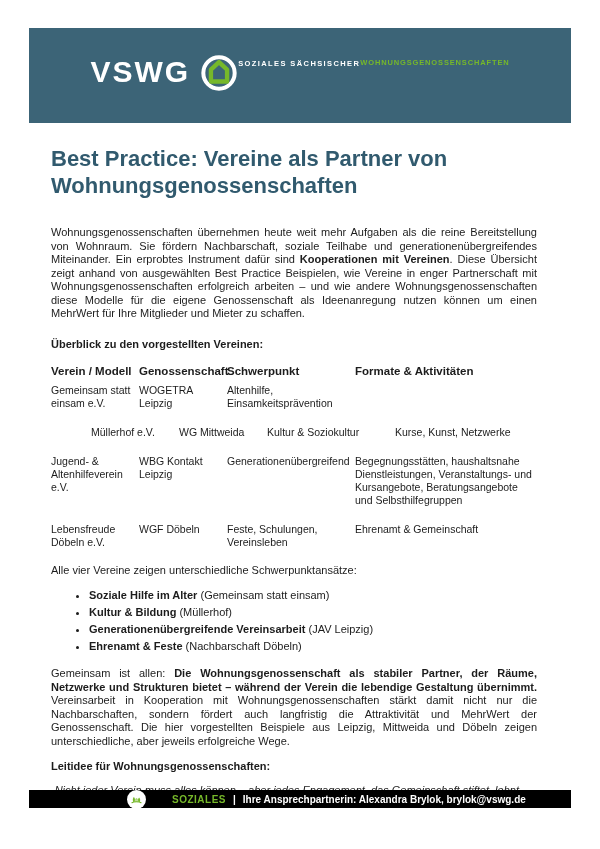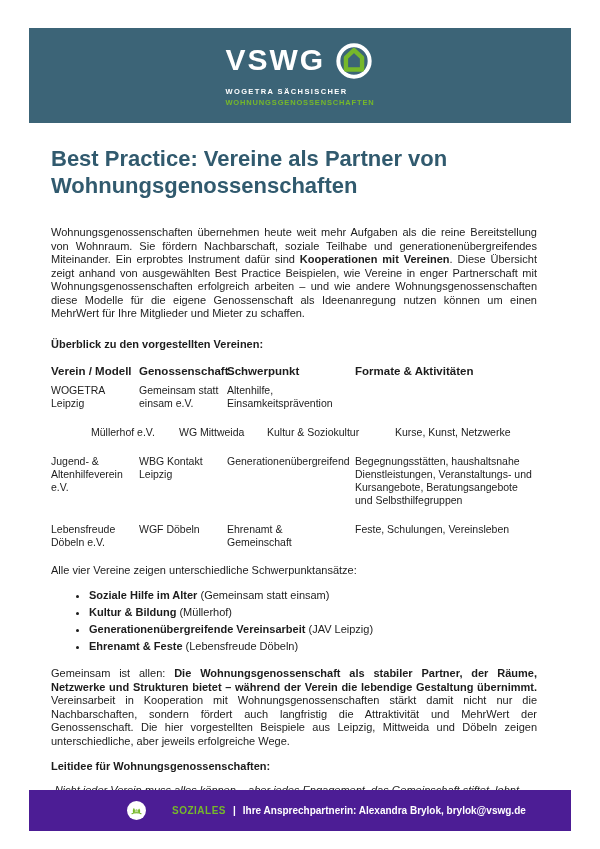--- a/index.html
+++ b/index.html
@@ -16,21 +16,21 @@
   
   .header-bar {
     position: absolute;
     top: 28px; left: 29px;
     width: 542px; height: 95px;
     background: #3c6477;
     display: flex;
     align-items: center;
     justify-content: center;
   }
-  .logo { display: flex; flex-direction: column; }
+  .logo { display: flex; flex-direction: row; }
   .logo-row { display: flex; align-items: flex-start; }
   .logo-acronym {
     color: #ffffff;
     font-weight: bold;
     font-size: 30px;
     letter-spacing: 2px;
     line-height: 32px;
   }
   .logo-mark { margin-left: 10px; margin-top: -2px; display: inline-block; }
   .logo-sub1 {
@@ -82,22 +82,22 @@
   .bullets li { font-size: 11px; line-height: 17px; }
 
   .conclusion { margin-top: 12px; }
   .leitidee { margin-top: 12px; }
   .quote { margin-top: 12px; font-style: italic; }
 
   
   .footer-bar {
     position: absolute;
     top: 790px; left: 29px;
-    width: 542px; height: 41px;
-    background: #4c1d95;
+    width: 542px; height: 18px;
+    background: #000000;
     display: flex;
     align-items: center;
   }
   .footer-icon {
     width: 19px; height: 19px;
     border-radius: 50%;
     background: #ffffff;
     margin-left: 98px;
     display: inline-flex;
     align-items: center;
@@ -123,72 +123,72 @@
     <div class="logo">
       <div class="logo-row">
         <span class="logo-acronym">VSWG</span>
         <span class="logo-mark">
           <svg width="38" height="38" viewBox="0 0 40 40">
             <circle cx="20" cy="20" r="16.5" fill="none" stroke="#ffffff" stroke-width="4.2"></circle>
             <path d="M20 8.5 L28.5 16.5 L28.5 29 L11.5 29 L11.5 16.5 Z" fill="none" stroke="#76b82a" stroke-width="4.6" stroke-linejoin="round" stroke-linecap="round"></path>
           </svg>
         </span>
       </div>
-      <div class="logo-sub1">WOGETRA SÄCHSISCHER</div>
+      <div class="logo-sub1">SOZIALES SÄCHSISCHER</div>
       <div class="logo-sub2">WOHNUNGSGENOSSENSCHAFTEN</div>
     </div>
   </header>
 
   <main class="content">
 
     <h1 class="title">Best Practice: Vereine als Partner von Wohnungsgenossenschaften</h1>
 
     <p class="para justify intro"><span>Wohnungsgenossenschaften übernehmen heute weit mehr Aufgaben als die reine Bereitstellung von Wohnraum. Sie fördern Nachbarschaft, soziale Teilhabe und generationenübergreifendes Miteinander. Ein erprobtes Instrument dafür sind </span><strong>Kooperationen mit Vereinen</strong><span>. Diese Übersicht zeigt anhand von ausgewählten Best Practice Beispielen, wie Vereine in enger Partnerschaft mit Wohnungsgenossenschaften erfolgreich arbeiten – und wie andere Wohnungsgenossenschaften diese Modelle für die eigene Genossenschaft als Ideenanregung nutzen können um einen MehrWert für Ihre Mitglieder und Mieter zu schaffen.</span></p>
 
     <p class="section-heading">Überblick zu den vorgestellten Vereinen:</p>
 
     <div class="vtable">
       <div class="trow thead">
         <div>Verein / Modell</div>
         <div>Genossenschaft</div>
         <div>Schwerpunkt</div>
         <div>Formate &amp; Aktivitäten</div>
       </div>
       <div class="trow r1">
+        <div>Gemeinsam statt einsam e.V.</div>
         <div>WOGETRA Leipzig</div>
-        <div>Gemeinsam statt einsam e.V.</div>
         <div>Altenhilfe, Einsamkeitsprävention</div>
       </div>
       <div class="trow r2">
         <div>Müllerhof e.V.</div>
         <div>WG Mittweida</div>
         <div>Kultur &amp; Soziokultur</div>
         <div>Kurse, Kunst, Netzwerke</div>
       </div>
       <div class="trow r3">
         <div>Jugend- &amp; Altenhilfeverein e.V.</div>
         <div>WBG Kontakt Leipzig</div>
         <div>Generationenübergreifend</div>
         <div>Begegnungsstätten, haushaltsnahe Dienstleistungen, Veranstaltungs- und Kursangebote, Beratungsangebote und Selbsthilfegruppen</div>
       </div>
       <div class="trow r4">
         <div>Lebensfreude Döbeln e.V.</div>
         <div>WGF Döbeln</div>
+        <div>Feste, Schulungen, Vereinsleben</div>
         <div>Ehrenamt &amp; Gemeinschaft</div>
-        <div>Feste, Schulungen, Vereinsleben</div>
       </div>
     </div>
 
     <p class="para schwerpunkt-line">Alle vier Vereine zeigen unterschiedliche Schwerpunktansätze:</p>
 
     <ul class="bullets">
       <li><strong>Soziale Hilfe im Alter</strong><span> (Gemeinsam statt einsam)</span></li>
       <li><strong>Kultur &amp; Bildung</strong><span> (Müllerhof)</span></li>
       <li><strong>Generationenübergreifende Vereinsarbeit</strong><span> (JAV Leipzig)</span></li>
-      <li><strong>Ehrenamt &amp; Feste</strong><span> (Lebensfreude Döbeln)</span></li>
+      <li><strong>Ehrenamt &amp; Feste</strong><span> (Nachbarschaft Döbeln)</span></li>
     </ul>
 
     <p class="para justify conclusion"><span>Gemeinsam ist allen: </span><strong>Die Wohnungsgenossenschaft als stabiler Partner, der Räume, Netzwerke und Strukturen bietet – während der Verein die lebendige Gestaltung übernimmt.</strong><span> Vereinsarbeit in Kooperation mit Wohnungsgenossenschaften stärkt damit nicht nur die Nachbarschaften, sondern fördert auch langfristig die Attraktivität und MehrWert der Genossenschaft. Die hier vorgestellten Beispiele aus Leipzig, Mittweida und Döbeln zeigen unterschiedliche, aber jeweils erfolgreiche Wege.</span></p>
 
     <p class="section-heading leitidee">Leitidee für Wohnungsgenossenschaften:</p>
 
     <p class="para quote">„Nicht jeder Verein muss alles können – aber jedes Engagement, das Gemeinschaft stiftet, lohnt sich.“</p>
 
   </main>
 

